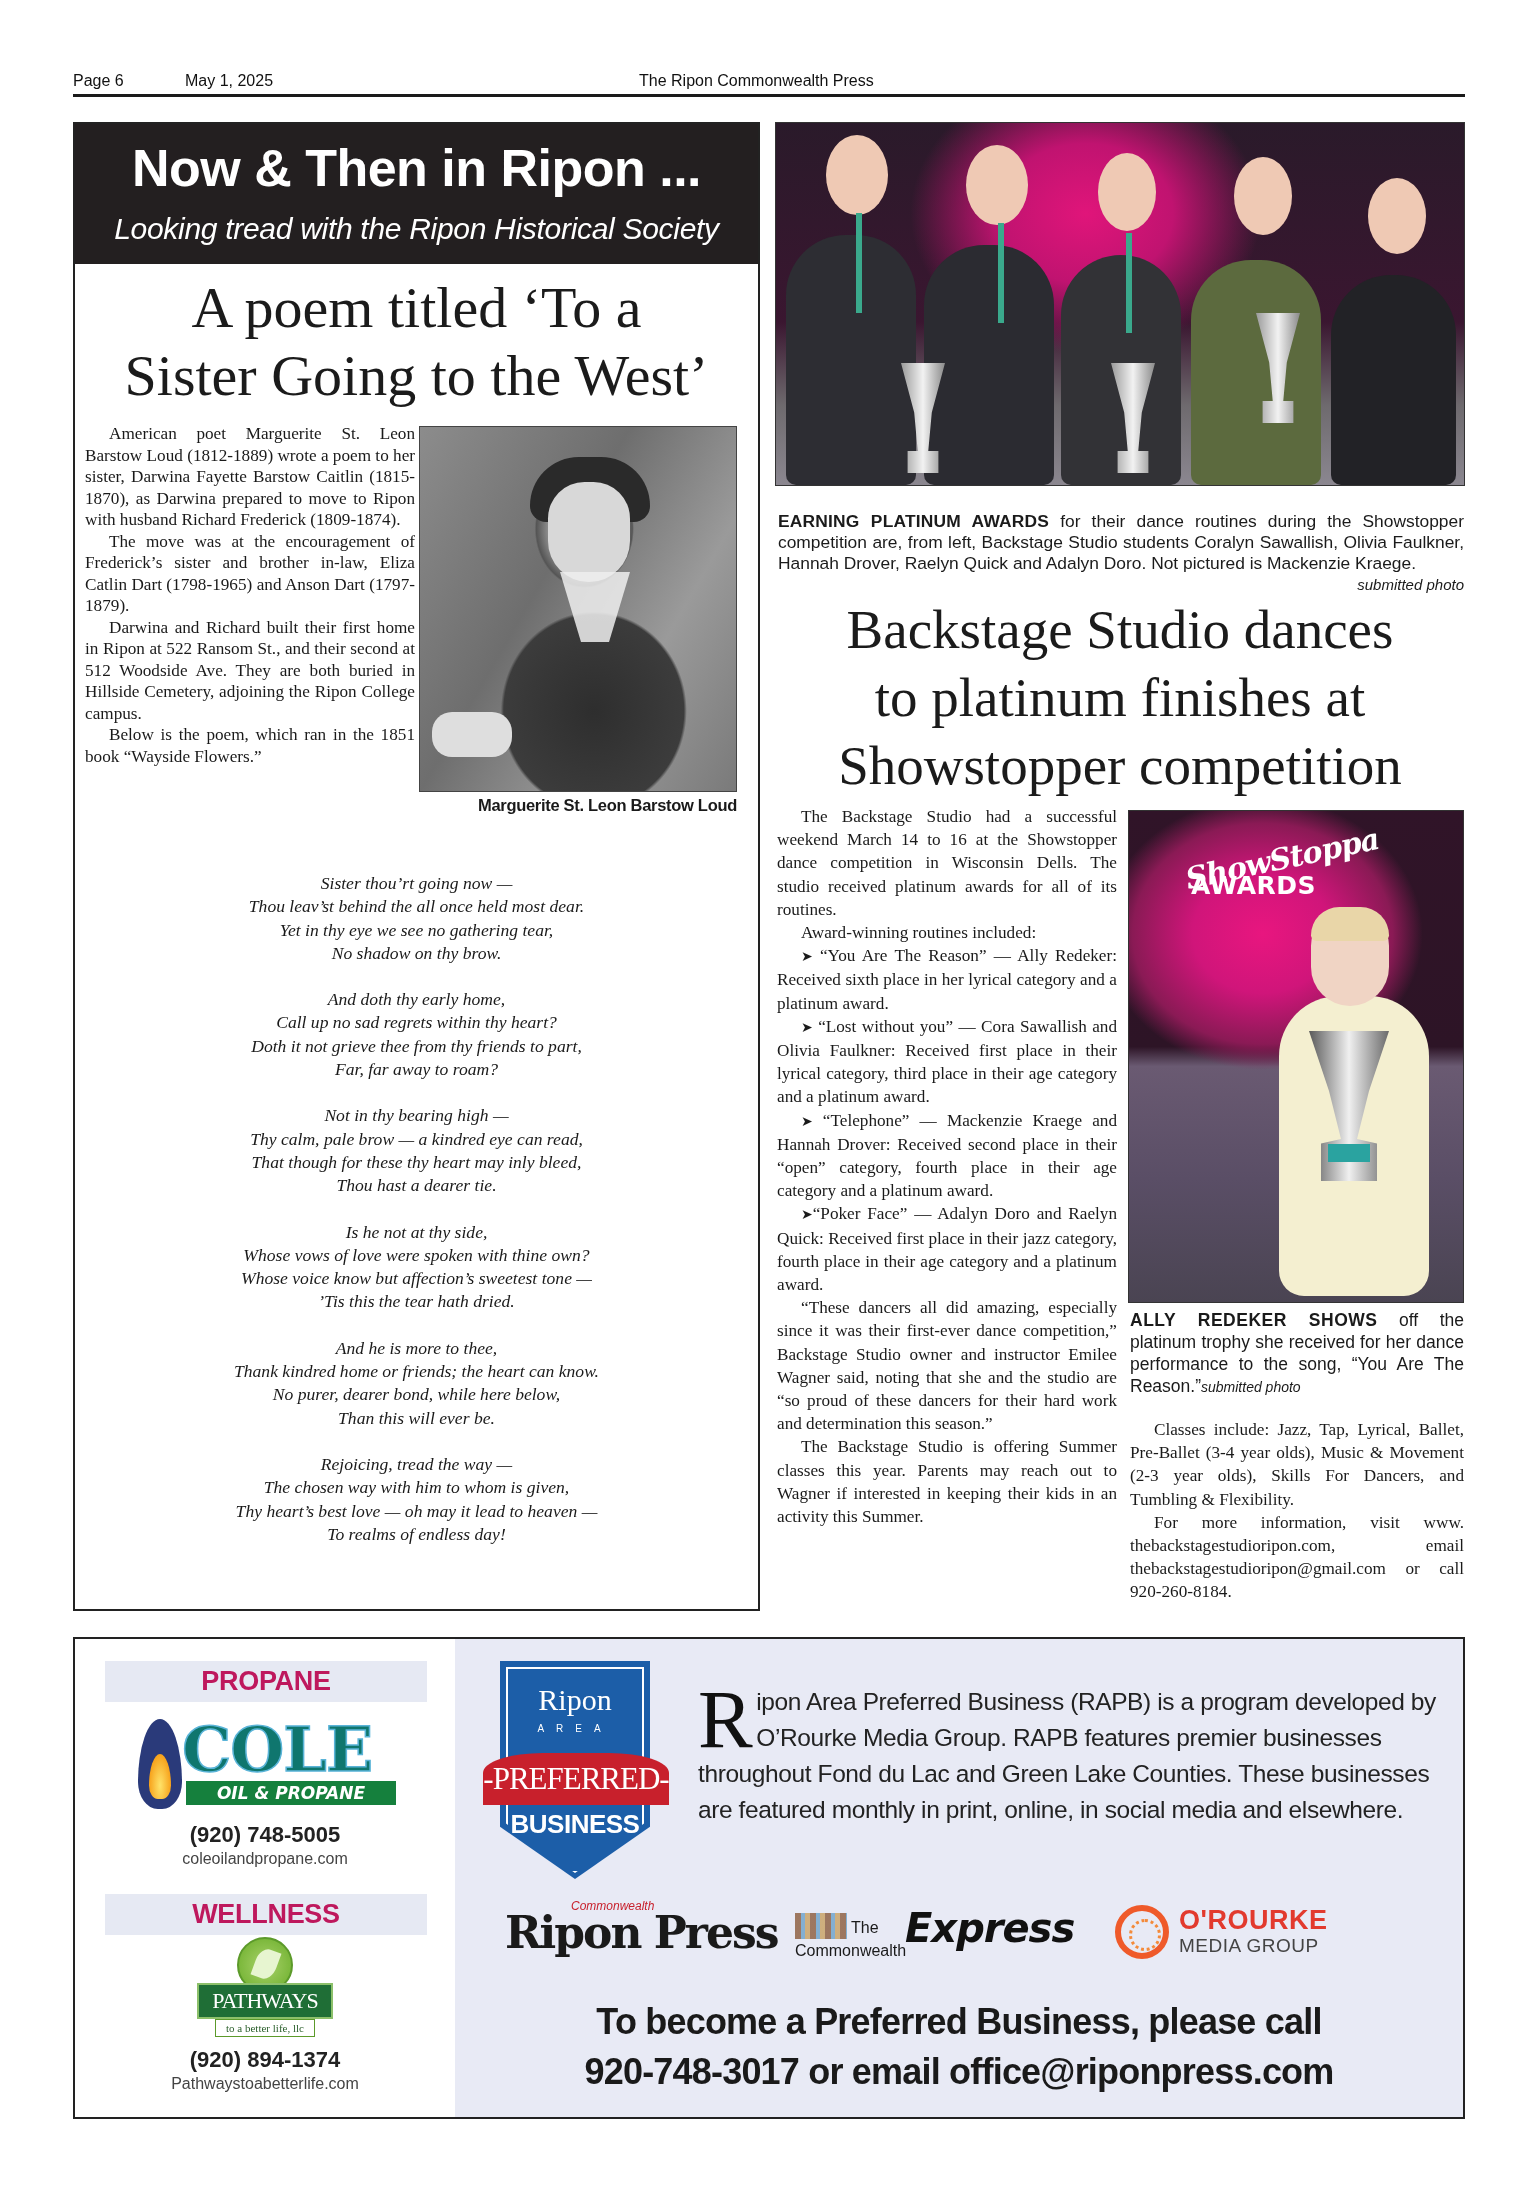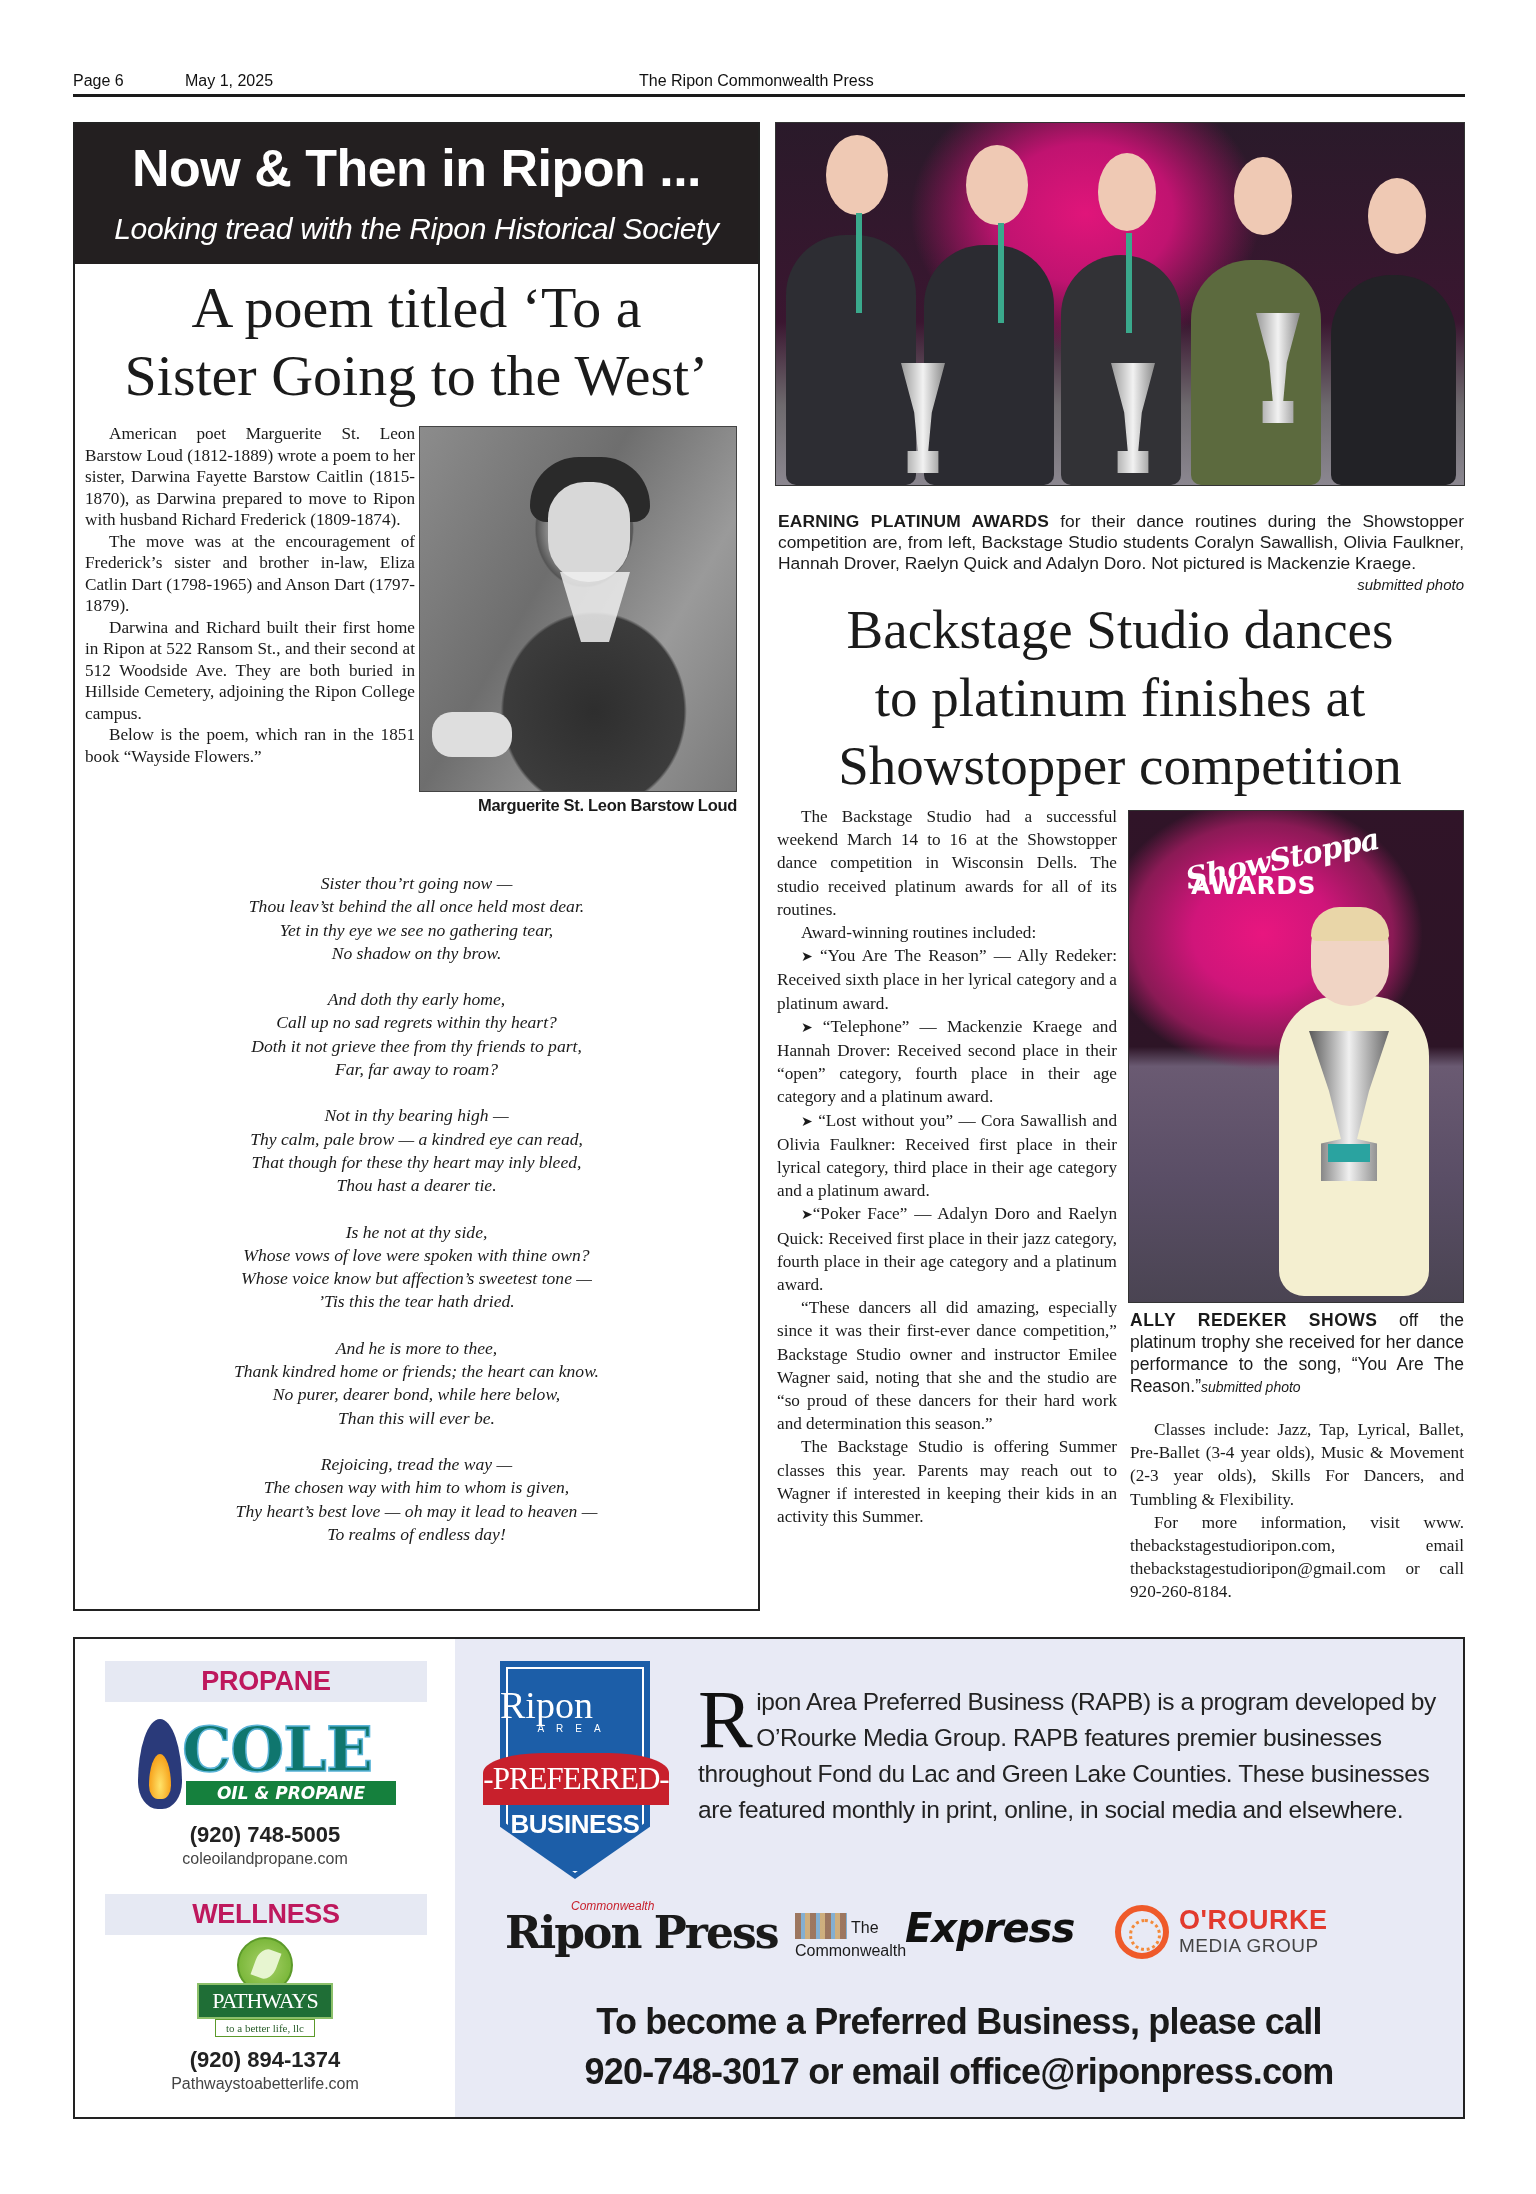--- a/index.html
+++ b/index.html
@@ -93,21 +93,21 @@
 
   .path-logo { position: absolute; left: 120px; top: 298px; width: 140px; height: 105px; }
   .path-leaf { position: absolute; left: 42px; top: 0; width: 56px; height: 56px; border-radius: 50%; background: radial-gradient(circle at 50% 50%, #a9d26a 0%, #7cb83c 70%); border: 2px solid #5c9a2a; }
   .path-leaf::after { content: ""; position: absolute; left: 16px; top: 10px; width: 22px; height: 30px; background: #e7f5d0; border-radius: 50% 0 50% 0; transform: rotate(20deg); }
   .path-board { position: absolute; left: 2px; top: 46px; width: 136px; height: 36px; background: #1f6e36; border: 2px solid #8cc06a; color: #fff; text-align: center; font-family: "Liberation Serif", serif; font-size: 22px; line-height: 32px; letter-spacing: -1px; }
   .path-sub { position: absolute; left: 20px; top: 82px; width: 100px; height: 18px; border: 1px solid #5c9a2a; background: #fff; color: #2b5f2b; font-family: "Liberation Serif", serif; font-size: 11px; text-align: center; line-height: 16px; }
 
   .badge { position: absolute; left: 30px; top: 22px; width: 180px; height: 220px; }
   .badge-shield { position: absolute; left: 15px; top: 0; width: 150px; height: 218px; background: #1c5ea8; clip-path: polygon(0 0, 100% 0, 100% 76%, 50% 100%, 0 76%); }
   .badge-shield::before { content: ""; position: absolute; left: 6px; top: 6px; right: 6px; bottom: 6px; border: 2px solid #fff; clip-path: polygon(0 0, 100% 0, 100% 76%, 50% 100%, 0 76%); }
-  .badge-ripon { position: absolute; left: 15px; top: 22px; width: 150px; text-align: left; color: #fff; font-family: "Liberation Serif", serif; font-size: 38px; }
+  .badge-ripon { position: absolute; left: 15px; top: 22px; width: 150px; text-align: center; color: #fff; font-family: "Liberation Serif", serif; font-size: 30px; }
   .badge-area { position: absolute; left: 15px; top: 62px; width: 150px; text-align: center; color: #fff; font-family: "Liberation Sans", sans-serif; font-size: 10px; letter-spacing: 12px; }
   .badge-ribbon { position: absolute; left: -2px; top: 92px; width: 186px; height: 52px; background: #c8202c; border-radius: 60px 60px 0 0 / 20px 20px 0 0; color: #fff; text-align: center; font-family: "Liberation Serif", serif; font-size: 31px; line-height: 52px; letter-spacing: -1px; }
   .badge-biz { position: absolute; left: 15px; top: 148px; width: 150px; text-align: center; color: #fff; font-family: "Liberation Sans", sans-serif; font-weight: bold; font-size: 26px; letter-spacing: -0.5px; }
 
   .rapb-text { position: absolute; left: 243px; top: 45px; width: 740px; font-family: "Liberation Sans", sans-serif; font-size: 24.5px; line-height: 36px; color: #222; letter-spacing: -0.4px; }
   .rapb-text .dropcap { float: left; font-family: "Liberation Serif", serif; font-size: 82px; line-height: 64px; padding: 4px 4px 0 0; color: #111; }
 
   .logos { position: absolute; left: 40px; top: 260px; width: 960px; height: 70px; }
   .logo-rp { position: absolute; left: 10px; top: 0; height: 70px; }
   .logo-rp .comm { position: absolute; left: 66px; top: 0; color: #c8202c; font-family: "Liberation Sans", sans-serif; font-size: 12px; font-style: italic; }
@@ -229,22 +229,22 @@
 <div class="headline-right">
   <div>Backstage Studio dances</div>
   <div>to platinum finishes at</div>
   <div>Showstopper competition</div>
 </div>
 
 <div class="body-col1">
   <p>The Backstage Studio had a suc­cessful weekend March 14 to 16 at the Showstopper dance competition in Wisconsin Dells. The studio received platinum awards for all of its routines.</p>
   <p>Award-winning routines included:</p>
   <p><span class="arrow">➤</span><span> “You Are The Reason” — Ally Redeker: Received sixth place in her lyrical category and a platinum award.</span></p>
+  <p><span class="arrow">➤</span><span> “Lost without you” — Cora Sawallish and Olivia Faulkner: Re­ceived first place in their lyrical cat­egory, third place in their age category and a platinum award.</span></p>
   <p><span class="arrow">➤</span><span> “Telephone” — Mackenzie Kraege and Hannah Drover: Received second place in their “open” category, fourth place in their age category and a platinum award.</span></p>
-  <p><span class="arrow">➤</span><span> “Lost without you” — Cora Sawallish and Olivia Faulkner: Re­ceived first place in their lyrical cat­egory, third place in their age category and a platinum award.</span></p>
   <p><span class="arrow">➤</span><span>“Poker Face” — Adalyn Doro and Raelyn Quick: Received first place in their jazz category, fourth place in their age category and a platinum award.</span></p>
   <p>“These dancers all did amazing, especially since it was their first-ever dance competition,” Backstage Studio owner and instructor Emilee Wagner said, noting that she and the studio are “so proud of these dancers for their hard work and determination this season.”</p>
   <p>The Backstage Studio is offering Summer classes this year. Parents may reach out to Wagner if interested in keep­ing their kids in an activity this Summer.</p>
 </div>
 
 <div class="photo-solo">
   <div class="logo1">ShowStoppa</div>
   <div class="logo2">AWARDS</div>
   <div class="dancer"></div>
   <div class="dhead"></div>

